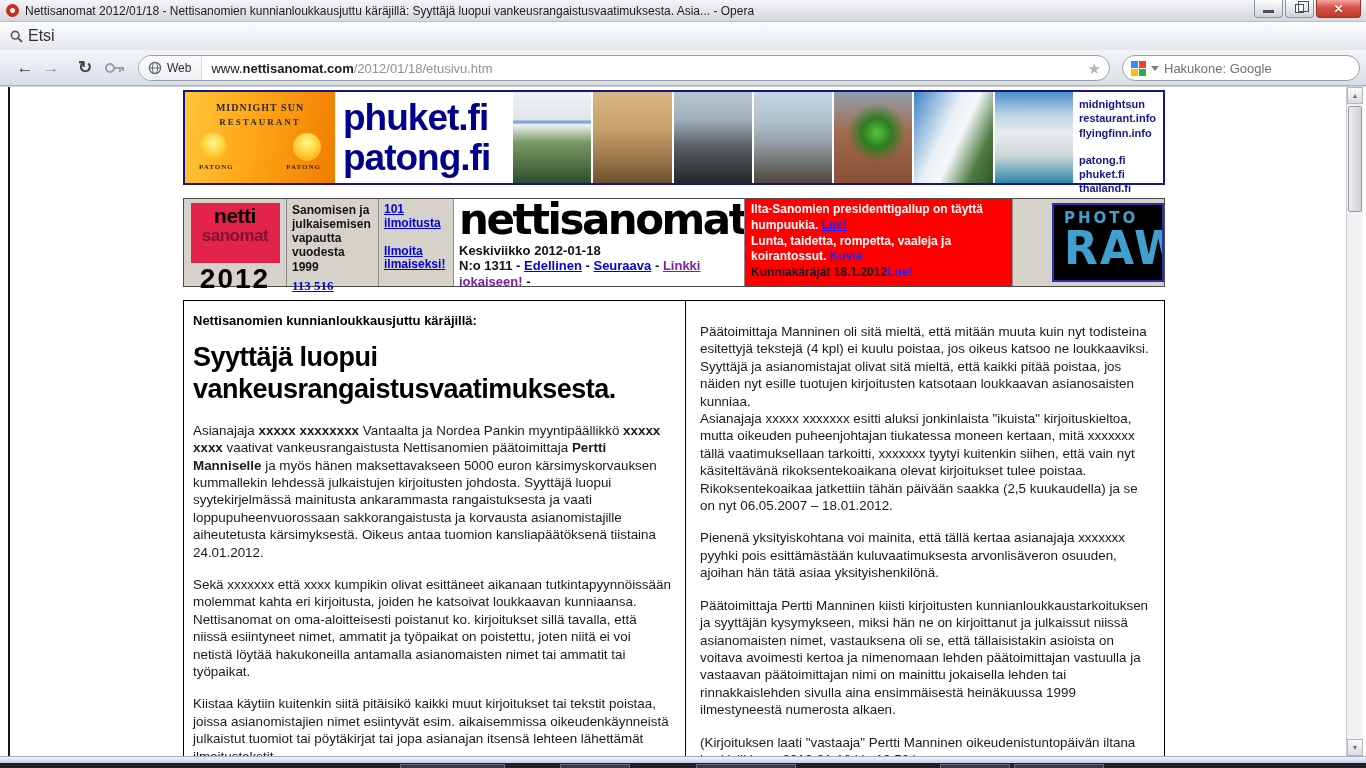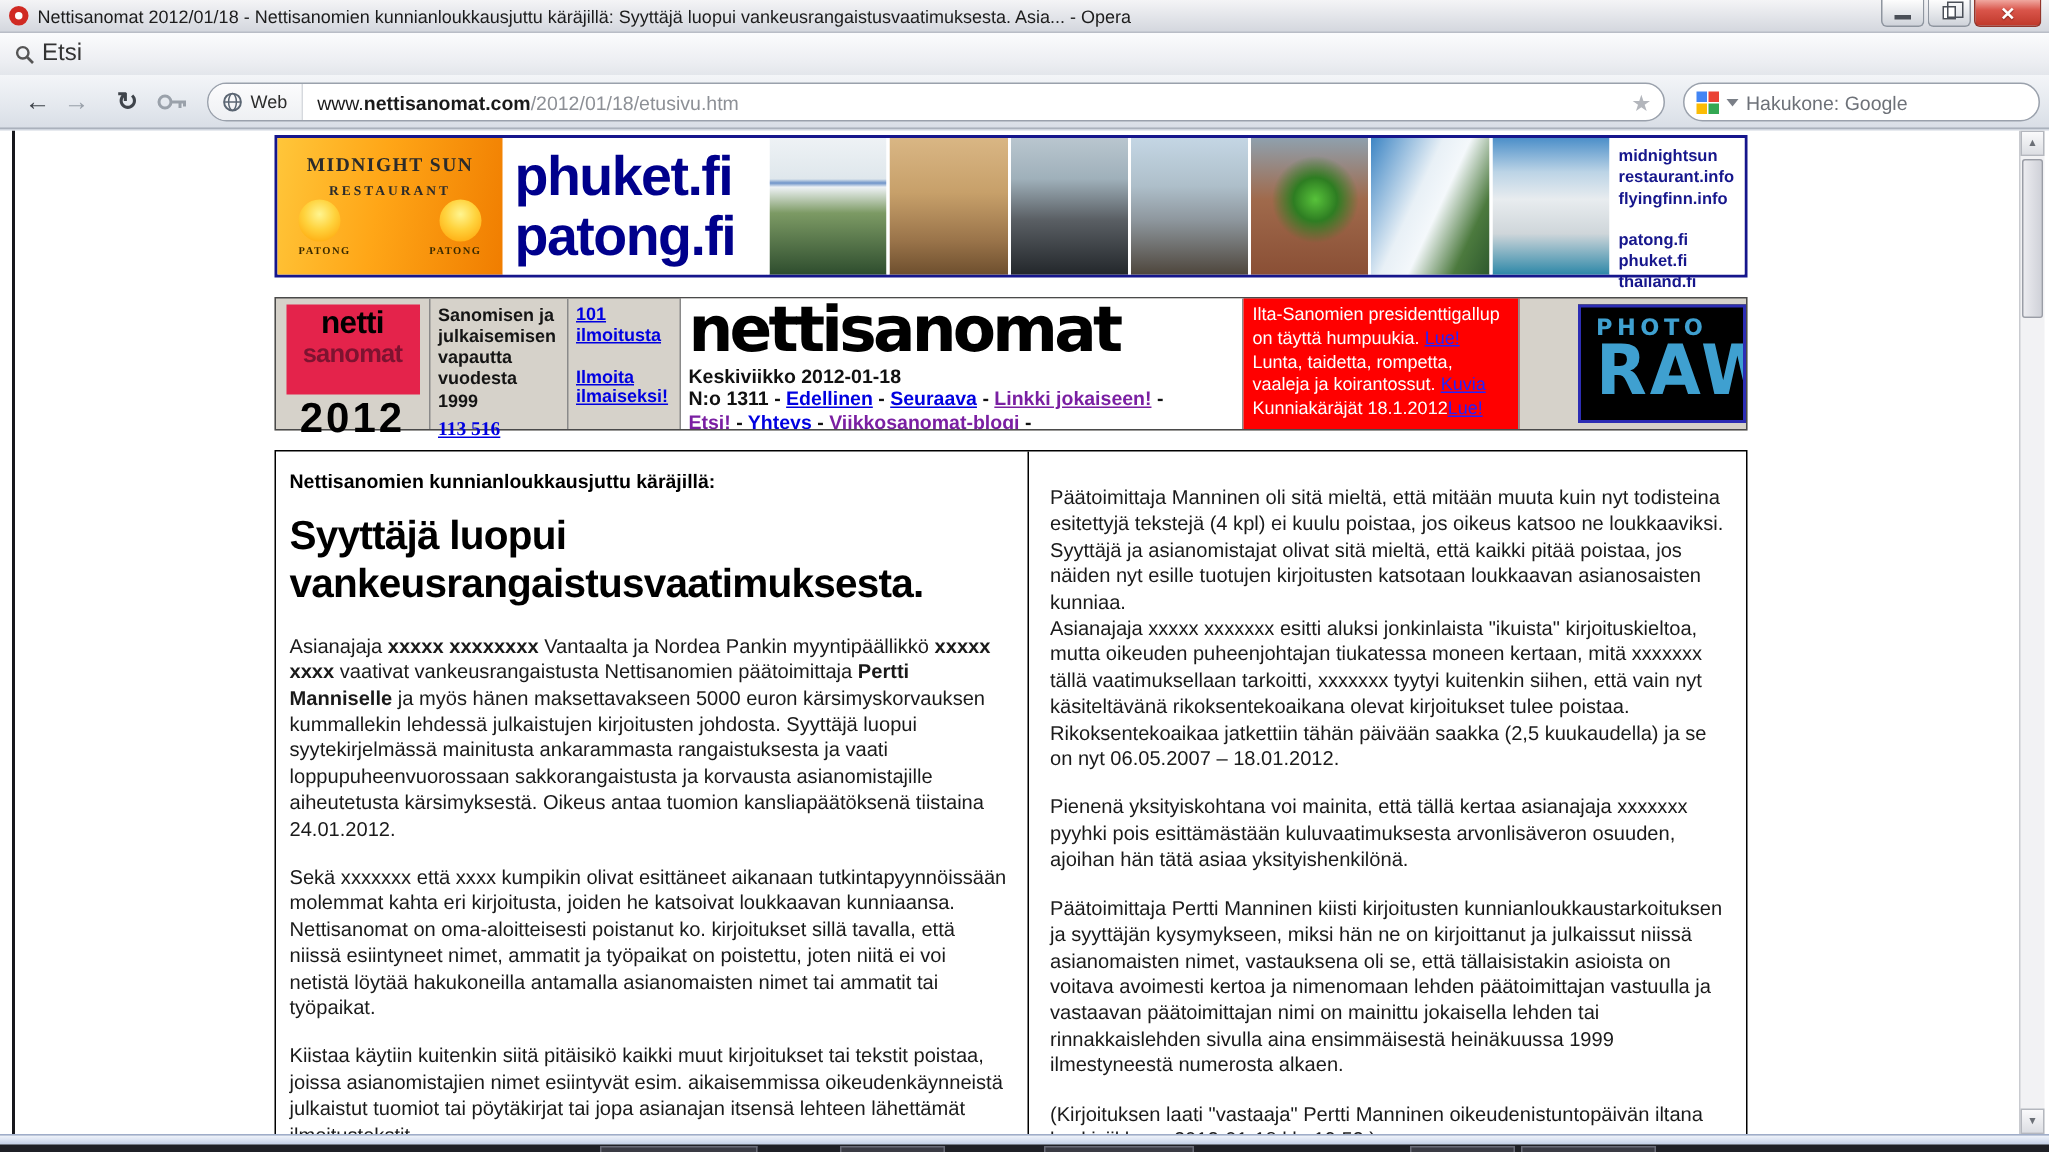--- a/index.html
+++ b/index.html
@@ -63,21 +63,21 @@
   .sb-thumb { position:absolute; left:1px; top:19px; width:14px; height:106px;
     background:linear-gradient(90deg,#ececf0,#cfd1d8); border:1px solid #9a9da6; border-radius:2px; cursor:pointer; }
 
   .page { position:absolute; left:183px; top:3px; width:982px; }
 
   
   .banner { height:95px; border:2px solid #16168c; display:flex; background:#fff; }
   .ms-box { width:150px; flex:none; position:relative;
     background:linear-gradient(100deg,#ffc63a 0%,#ffa617 45%,#f07d00 100%); overflow:hidden;
     font-family:"Liberation Serif",serif; color:#2b2b2b; text-align:center; }
-  .ms-title { font-size:13px; font-weight:bold; letter-spacing:1px; margin-top:10px; }
+  .ms-title { font-size:10px; font-weight:bold; letter-spacing:1px; margin-top:10px; }
   .ms-sub { font-size:9px; font-weight:bold; letter-spacing:2px; margin-top:4px; }
   .sun { position:absolute; bottom:22px; width:28px; height:28px; border-radius:50%;
     background:radial-gradient(circle at 50% 35%, #fff590 0%, #ffd23c 45%, #ff9d00 100%); }
   .sun-l { left:14px; } .sun-r { right:14px; }
   .patong { position:absolute; bottom:12px; font-size:7px; font-weight:bold; letter-spacing:1px; color:#3a2a00; }
   .patong-l { left:14px; } .patong-r { right:14px; }
   .domains-box { width:176px; flex:none; background:#fff; color:#00008c; font-weight:bold;
     font-size:37px; line-height:1.08; padding:6px 0 0 8px; letter-spacing:-1px; }
   .photo-strip { flex:1; display:flex; }
   .photo { flex:1; border-left:2px solid #fff; cursor:pointer; }
@@ -105,23 +105,23 @@
   .counter-link { display:inline-block; margin-top:4px; font-size:13px;font-family:Liberation Serif, serif; }
   .ads-cell { width:75px; flex:none; padding:4px 5px; font-size:12px; font-weight:bold; line-height:1.15; }
   .ads-gap { height:14px; }
   a.blue { color:#0000e0; text-decoration:underline; cursor:pointer; font-weight:bold; }
   a.purple { color:#7a1fa2; text-decoration:underline; cursor:pointer; font-weight:bold; }
   .masthead-cell { flex:1; background:#fff; padding:0 5px; overflow:hidden; }
   .masthead-title { font-family:"DejaVu Sans",sans-serif; font-size:42px; font-weight:900;
     letter-spacing:-2.5px; color:#000; line-height:1.02; white-space:nowrap; }
   .masthead-date { font-size:13px; font-weight:bold; color:#111; margin-top:1px; }
   .masthead-nav { font-size:13px; font-weight:bold; color:#111; line-height:1.25; }
-  .news-cell { width:184px; flex:none; background:#f00; color:#fff; font-size:12px; font-weight:normal;
+  .news-cell { width:268px; flex:none; background:#f00; color:#fff; font-size:12px; font-weight:bold;
     padding:3px 6px; line-height:1.32; }
-  .news-black { color:#ffffff;text-align:right; }
+  .news-black { color:#0f172a;text-align:right; }
   a.news-link { color:#2222ff; text-decoration:underline; cursor:pointer; }
   .praw-cell { width:151px; flex:none; border-right:none; display:flex; align-items:center; justify-content:center;padding-left:39px; }
   .praw-box { width:139px; height:79px; background:#000; border:2px solid #2d2db4; text-align:left;
     padding:4px 0 0 10px; overflow:hidden; }
   .praw-top { color:#3fa0d0; font-size:15px; font-weight:800; letter-spacing:3px;
     font-family:"DejaVu Sans",sans-serif; }
   .praw-main { color:#3fa0d0; font-size:44px; font-weight:900; letter-spacing:2px; line-height:0.95;
     font-family:"DejaVu Sans",sans-serif; transform:scaleY(1.05); }
 
   

